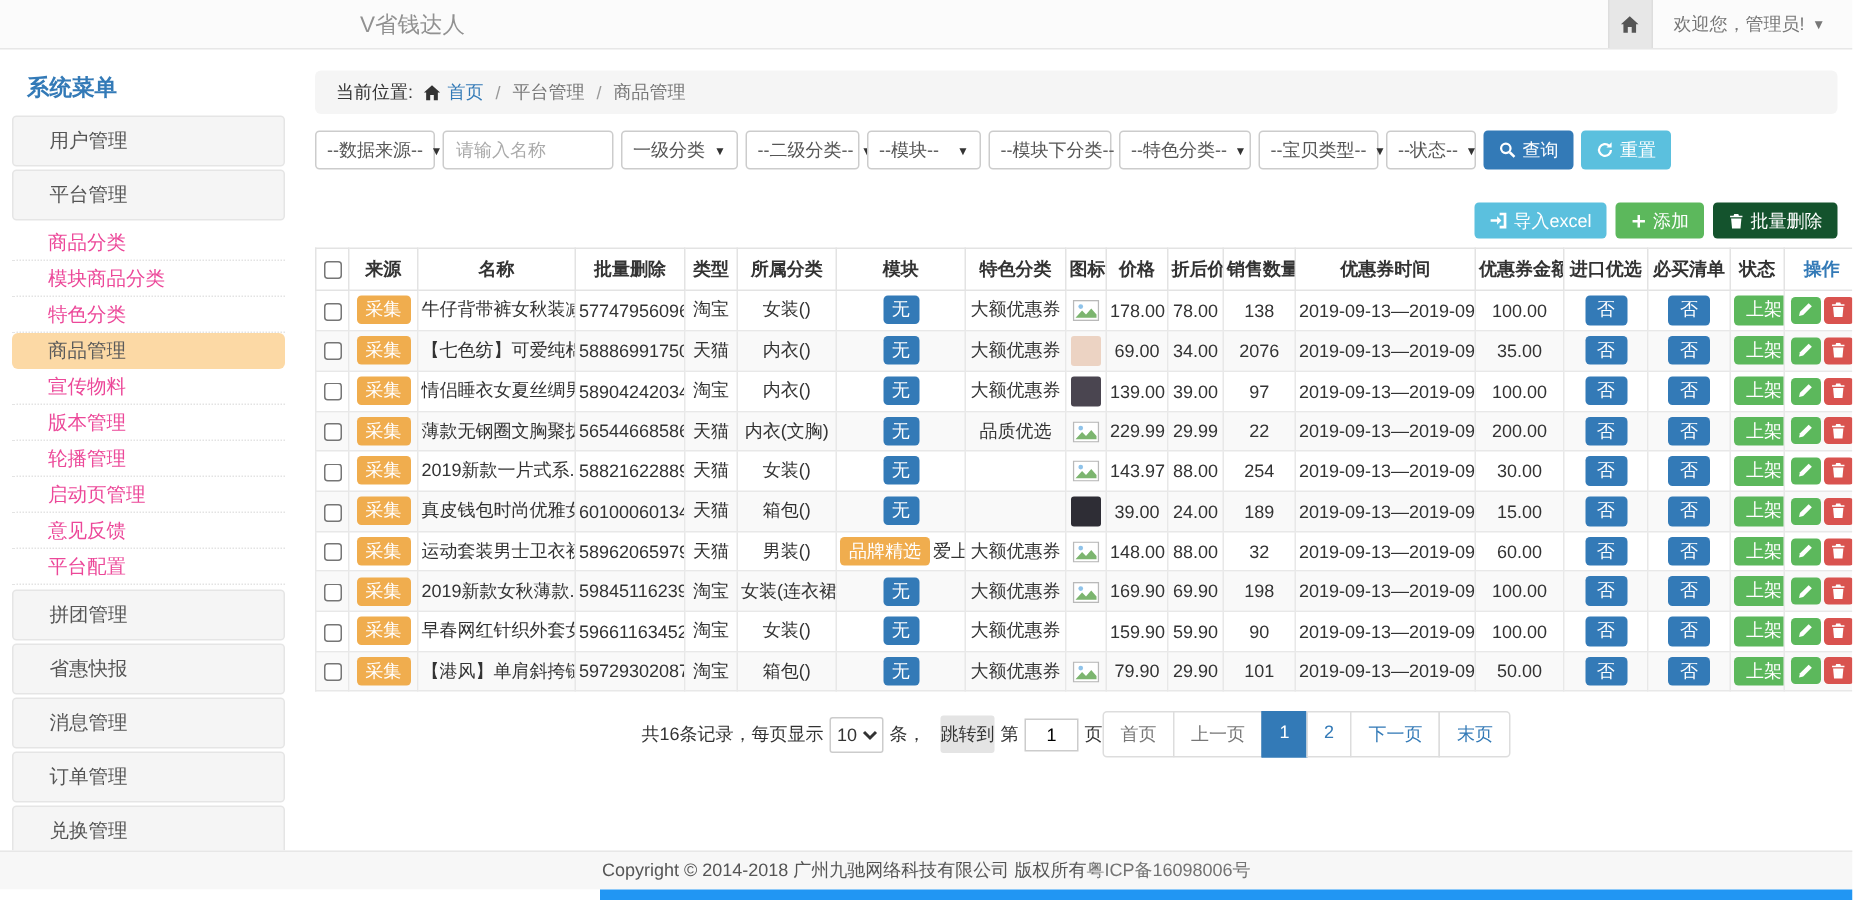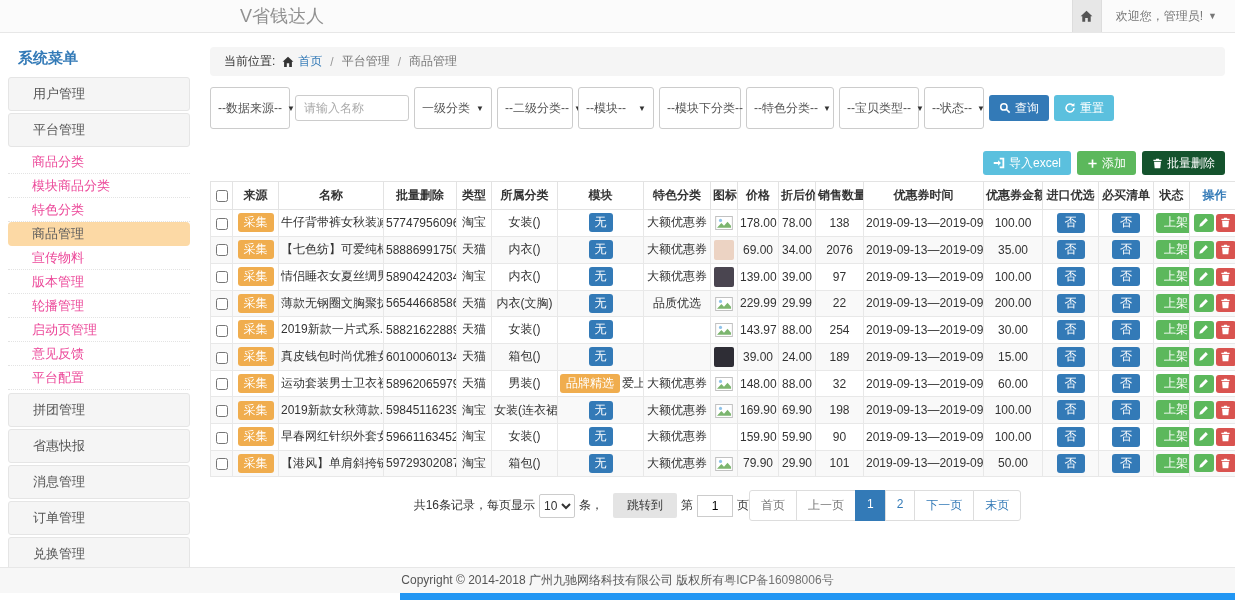--- a/index.html
+++ b/index.html
@@ -1,40 +1,40 @@
 <!DOCTYPE html>
 <html><head>
 <meta charset="utf-8">
 <style>
 *{box-sizing:border-box;margin:0;padding:0}
 html,body{width:1235px;height:600px;overflow:hidden}
 body{font-family:"Liberation Sans","DejaVu Sans",sans-serif;background:#fff}
 .page{width:1235px;height:600px;display:flex;flex-direction:column;background:#fff;position:relative}
 .navbar{flex:0 0 33px;height:33px;background:#fbfbfb;border-bottom:1px solid #e7e7e7;display:flex;align-items:center}
-.brand{margin-left:240px;font-size:18px;color:#919191}
+.brand{margin-left:240px;font-size:15px;color:#919191}
 .nav-right{margin-left:auto;display:flex;align-items:center;height:100%}
 .home-box{width:30px;height:100%;background:#e7e7e7;display:flex;align-items:center;justify-content:center;border-left:1px solid #ddd;border-right:1px solid #ddd;cursor:pointer}
 .home-ic{width:13px;height:13px;fill:#555}
 .user-menu{font-size:12px;color:#777;padding:0 18px 0 14px;display:flex;align-items:center;gap:5px;cursor:pointer}
 .caret{font-size:9px;color:#777}
 .main{flex:1 1 auto;display:flex;overflow:hidden}
 .sidebar{width:182px;flex:0 0 182px;margin:12px 0 0 8px}
 .sb-title{color:#337ab7;font-weight:bold;font-size:15px;padding:4px 10px 9px}
 .sb-group{height:34px;line-height:32px;background:#f5f5f5;border:1px solid #e5e5e5;border-radius:3px;margin-bottom:2px;padding-left:24px;font-size:13px;color:#555;cursor:pointer;overflow:hidden}
 .sb-sub{background:#fff;padding:1px 0;margin-bottom:2px}
 .sb-item{height:24px;line-height:23px;padding-left:24px;font-size:13px;color:#ec4899;border-bottom:1px dotted #e3e3e3;cursor:pointer}
 .sb-item.active{background:#fcd9a5;border-radius:4px;color:#5b5b5b;border-bottom-color:transparent}
 .content{flex:1 1 auto;padding:14px 10px 0 20px;overflow:hidden}
 .breadcrumb{background:#f5f5f5;border-radius:4px;padding:6px 14px;font-size:12px;color:#333;display:flex;align-items:center;gap:4px}
 .bc-home{width:12px;height:12px;fill:#333;margin-left:3px}
 .bc-home-link{color:#337ab7;cursor:pointer;text-decoration:none}
 .bc-sep{color:#999;margin:0 4px}
 .bc-item{color:#777;cursor:pointer}
 .filterbar{margin-top:11px;display:flex;align-items:center;gap:5px}
-.f-select{height:42px;border:1px solid #ccc;border-radius:3px;background:#fff;display:flex;align-items:center;justify-content:space-between;padding:0 7px;font-size:12px;color:#555;cursor:pointer;white-space:nowrap}
+.f-select{height:26px;border:1px solid #ccc;border-radius:3px;background:#fff;display:flex;align-items:center;justify-content:space-between;padding:0 7px;font-size:12px;color:#555;cursor:pointer;white-space:nowrap}
 .f-select .car{font-size:8px;color:#333;margin-left:5px}
 .f-input{height:26px;width:114px;border:1px solid #ccc;border-radius:3px;padding:0 8px;font-size:12px;color:#555;font-family:inherit}
 .f-input::placeholder{color:#aaa}
 .btn{height:26px;border:none;border-radius:3px;color:#fff;font-size:12px;display:inline-flex;align-items:center;gap:4px;padding:0 10px;cursor:pointer;font-family:inherit;white-space:nowrap}
 .btn .ic{display:inline-flex;align-items:center}
 .btn-primary{background:#337ab7}
 .btn-info{background:#5bc0de}
 .btn-success{background:#5cb85c}
 .btn-danger-soft{background:#14532d}
 .toolbar{margin-top:22px;display:flex;justify-content:flex-end;gap:6px}
@@ -53,21 +53,21 @@
 .bb-blue{background:#337ab7}
 .bb-green{background:#5cb85c}
 .opbtn{width:20px;height:18px;border:none;border-radius:3px;display:inline-flex;align-items:center;justify-content:center;cursor:pointer;margin:0 1px;color:#fff;padding:0}
 .op-edit{background:#5cb85c}
 .op-del{background:#d9534f}
 .thumb{width:20px;height:20px;border-radius:2px;display:inline-block;vertical-align:middle}
 .brok{display:inline-flex;vertical-align:middle}
 .pagerow{margin-top:13px;display:flex;justify-content:center;align-items:center;font-size:12px;color:#333}
 .pageleft{display:flex;align-items:center;gap:4px}
 .pp-select{height:24px;border:1px solid #ccc;border-radius:2px;font-size:12px;color:#333;background:#fff;font-family:inherit}
-.jump{background:#e4e4e4;padding:4px 14px;border-radius:2px;cursor:pointer;margin-left:6px}
+.jump{background:#e4e4e4;padding:4px 0;border-radius:2px;cursor:pointer;margin-left:6px}
 .page-input{width:36px;height:22px;border:1px solid #ccc;text-align:center;font-size:12px;font-family:inherit}
 .pager{display:flex}
 .pg{padding:6px 11px;border:1px solid #ddd;margin-left:-1px;background:#fff;color:#337ab7;cursor:pointer;text-decoration:none;font-size:12px}
 .pg:first-child{border-radius:3px 0 0 3px;margin-left:0}
 .pg:last-child{border-radius:0 3px 3px 0}
 .pg.disabled{color:#777}
 .pg.active{background:#337ab7;border-color:#337ab7;color:#fff}
 .footer{flex:0 0 26px;background:#f7f7f7;border-top:1px solid #e7e7e7;display:flex;align-items:center;justify-content:center;font-size:12px;color:#555}
 .icp{color:#737373;text-decoration:none;cursor:pointer}
 .bluebar-row{flex:0 0 7px;background:#fff;position:relative}

